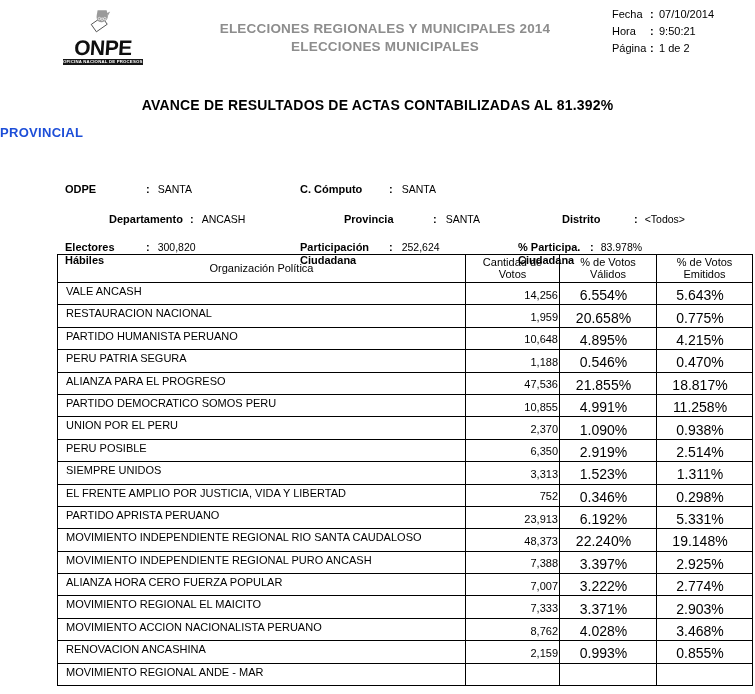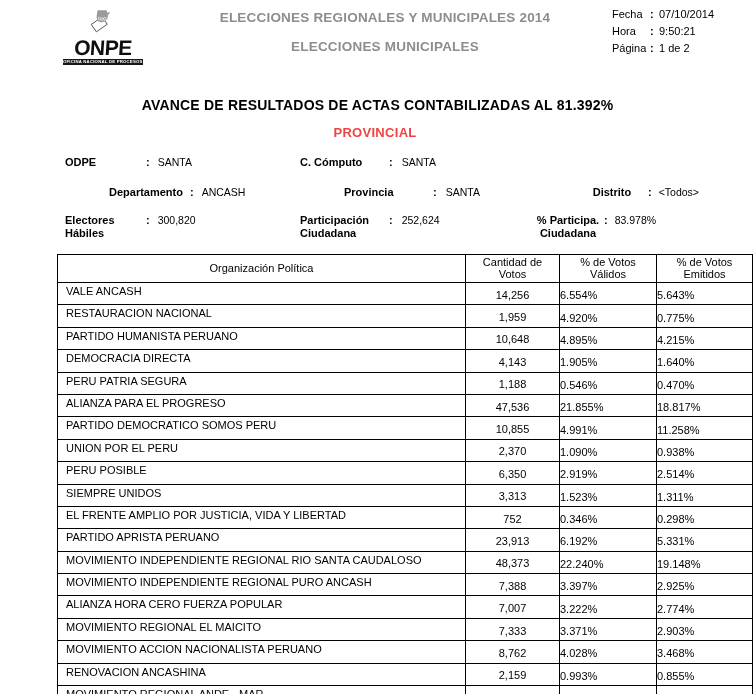--- a/index.html
+++ b/index.html
@@ -20,66 +20,66 @@
     margin-top:2px; background:#161616; color:#fff; height:6px;
     font-size:4.3px; line-height:6px; white-space:nowrap; overflow:hidden;
     letter-spacing:0.2px; font-weight:bold;
   }
 
   
   .hdr-center {
     position:absolute; left:145px; width:480px; text-align:center;
     color:#8d8d8d; font-weight:bold; font-size:13.5px; letter-spacing:0.2px;
   }
-  #hdr1 { top:10px; }
+  #hdr1 { top:21px; }
   #hdr2 { top:39px; }
 
   .meta { position:absolute; left:612px; top:8px; font-size:11px; }
   .meta-row { display:flex; height:17px; }
   .meta-label { width:38px; }
   .meta-colon { width:9px; font-weight:bold; }
   .meta-value { white-space:nowrap; }
 
   
   .report-title {
     position:absolute; top:97px; left:0; width:755px; text-align:center;
     font-size:14px; font-weight:bold; letter-spacing:0.2px;
   }
   .scope {
-    position:absolute; top:125px; left:0; width:750px; text-align:center;
-    font-size:13px; font-weight:bold; color:#ef4444; letter-spacing:0.3px;
-  }
-
-  
-  .info-item { position:absolute; display:flex; align-items:flex-start; }
+    position:absolute; top:125px; left:0; width:750px; text-align:left;
+    font-size:13px; font-weight:bold; color:#1d4ed8; letter-spacing:0.3px;
+  }
+
+  
+  .info-item { position:absolute; display:flex; align-items:flex-start;margin-top:27px; }
   .ilabel { font-weight:bold; font-size:11px; line-height:13px; white-space:pre-line; }
   .icolon { font-weight:bold; font-size:11px; line-height:13px; }
   .ivalue { font-size:10.5px; line-height:13px; white-space:nowrap; }
   .r1 { top:156px; } .r2 { top:186px;padding-left:44px; } .r3 { top:214px; }
-  .c1 { left:65px; }  .c2 { left:300px; } .c3 { left:532px;text-align:center; }
+  .c1 { left:65px; }  .c2 { left:300px; } .c3 { left:518px; }
   .c1 .ilabel { width:81px; } .c2 .ilabel { width:89px; } .c3 .ilabel { width:72px; }
   .c1 .ivalue { margin-left:8px; } .c2 .ivalue { margin-left:9px; } .c3 .ivalue { margin-left:7px; }
 
   
   table.results {
     position:absolute; left:57px; top:254px; width:695px;
     border-collapse:collapse; table-layout:fixed;
   }
   .results th, .results td { border:1px solid #000; overflow:hidden; }
   .results thead th {
     height:25px; font-size:11px; font-weight:normal; line-height:11.5px;
     text-align:center; vertical-align:middle; padding:1px 2px;
   }
   .results tbody tr { height:22.4px; }
   td.c-name {
     font-size:11px; text-align:left; vertical-align:top;
     padding:2px 4px 0 8px; white-space:nowrap;
   }
-  td.c-votes { font-size:11px; text-align:center; vertical-align:middle; padding-top:3px; }
-  td.c-pct   { font-size:11px; text-align:left;  vertical-align:middle; padding:3px 9px 0 0; }
+  td.c-votes { font-size:11px; text-align:right; vertical-align:middle; padding-top:3px; }
+  td.c-pct   { font-size:14px; text-align:center;  vertical-align:middle; padding:3px 9px 0 0; }
 </style>
 </head>
 <body>
 
 <div class="logo">
   <svg viewBox="0 0 80 36" aria-hidden="true">
     <g transform="rotate(-35 34 24)">
       <rect x="23" y="16" width="22" height="15" fill="#ffffff" stroke="#2a2a2a" stroke-width="1.2"></rect>
     </g>
     <path d="M31 0 L46 0 L48 8 C49 14 45 19 38.5 20 C32 21 28.5 16 29.5 9 Z" fill="#9a9a9a"></path>
@@ -178,36 +178,30 @@
   <tbody>
       <tr>
         <td class="c-name">VALE ANCASH</td>
         <td class="c-votes">14,256</td>
         <td class="c-pct">6.554%</td>
         <td class="c-pct">5.643%</td>
       </tr>
       <tr>
         <td class="c-name">RESTAURACION NACIONAL</td>
         <td class="c-votes">1,959</td>
-        <td class="c-pct">4.920%</td>
+        <td class="c-pct">20.658%</td>
         <td class="c-pct">0.775%</td>
       </tr>
       <tr>
         <td class="c-name">PARTIDO HUMANISTA PERUANO</td>
         <td class="c-votes">10,648</td>
         <td class="c-pct">4.895%</td>
         <td class="c-pct">4.215%</td>
       </tr>
       <tr>
-        <td class="c-name">DEMOCRACIA DIRECTA</td>
-        <td class="c-votes">4,143</td>
-        <td class="c-pct">1.905%</td>
-        <td class="c-pct">1.640%</td>
-      </tr>
-      <tr>
         <td class="c-name">PERU PATRIA SEGURA</td>
         <td class="c-votes">1,188</td>
         <td class="c-pct">0.546%</td>
         <td class="c-pct">0.470%</td>
       </tr>
       <tr>
         <td class="c-name">ALIANZA PARA EL PROGRESO</td>
         <td class="c-votes">47,536</td>
         <td class="c-pct">21.855%</td>
         <td class="c-pct">18.817%</td>

